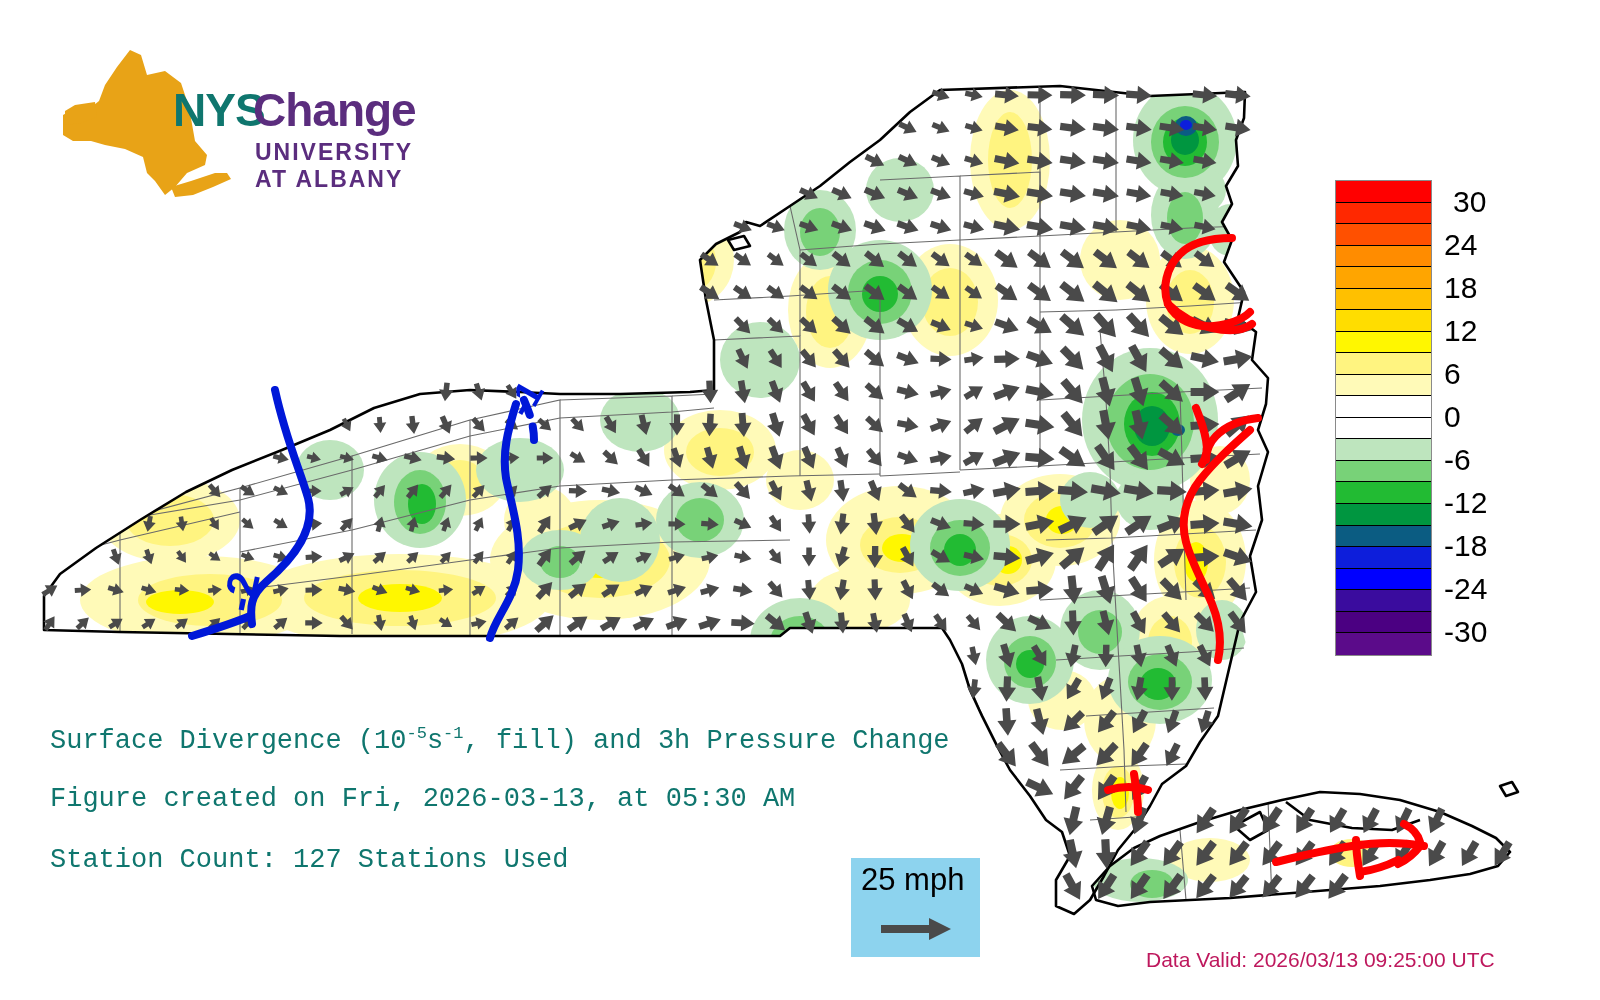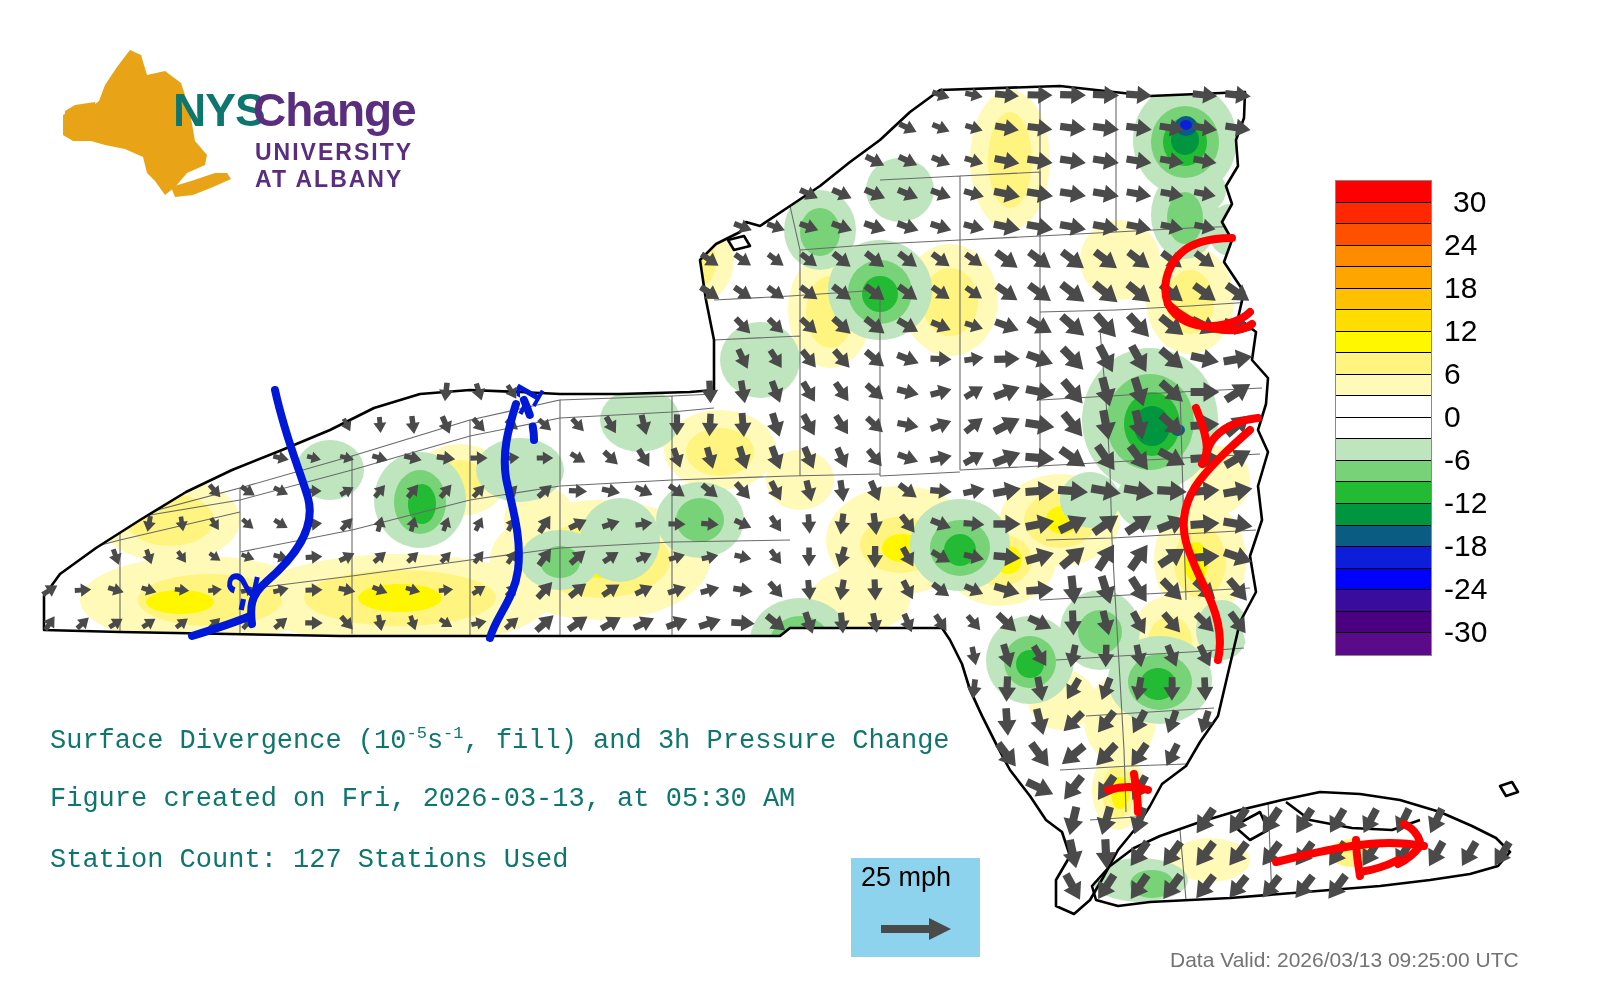--- a/index.html
+++ b/index.html
@@ -35,27 +35,27 @@
   .caption{position:absolute;left:50px;font-size:27px;color:#0f766e;white-space:nowrap;
            font-family:Liberation Mono, monospace;}
   #cap1{top:724px;}
   #cap2{top:784px;}
   #cap3{top:845px;}
   .sup{font-size:17px;vertical-align:super;}
 
   
   #windkey{position:absolute;left:851px;top:858px;width:129px;height:99px;
            background:#8DD3EE;}
-  #windkey .wklabel{position:absolute;left:10px;top:4px;font-size:27px;color:#000;
+  #windkey .wklabel{position:absolute;left:10px;top:4px;font-size:31px;color:#000;
                     font-family:"Liberation Sans", sans-serif;white-space:nowrap;}
   #windkey .wkarrow{position:absolute;left:30px;top:58px;}
 
   
-  #datavalid{position:absolute;left:1146px;top:948px;font-size:21px;color:#737373;
-             font-family:"Liberation Sans", sans-serif;white-space:nowrap;margin-left:24px;}
+  #datavalid{position:absolute;left:1146px;top:948px;font-size:21px;color:#be185d;
+             font-family:"Liberation Sans", sans-serif;white-space:nowrap;}
 </style>
 </head>
 <body>
 
 <div id="stage">
 
   <div id="logo">
     <svg class="nyshape" viewBox="0 0 180 160">
       <path d="M62 22 L75 5 L86 10 L92 30 L110 26 L126 38 L134 62 L140 96 L152 110 L150 120
                L132 128 L120 142 L110 150 L100 136 L92 128 L88 112 L70 104 L50 100 L36 96

